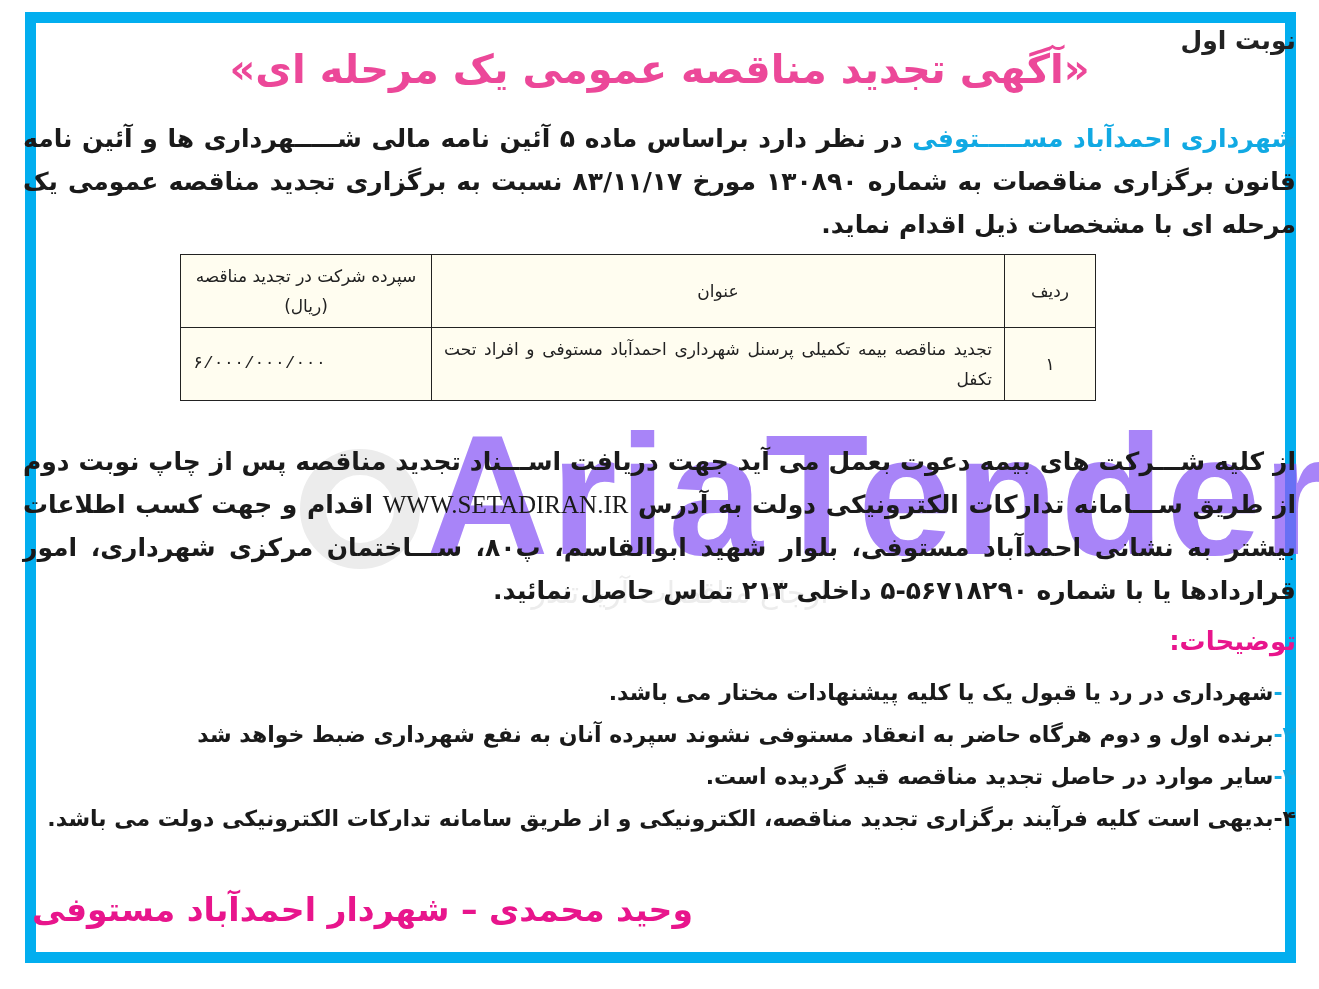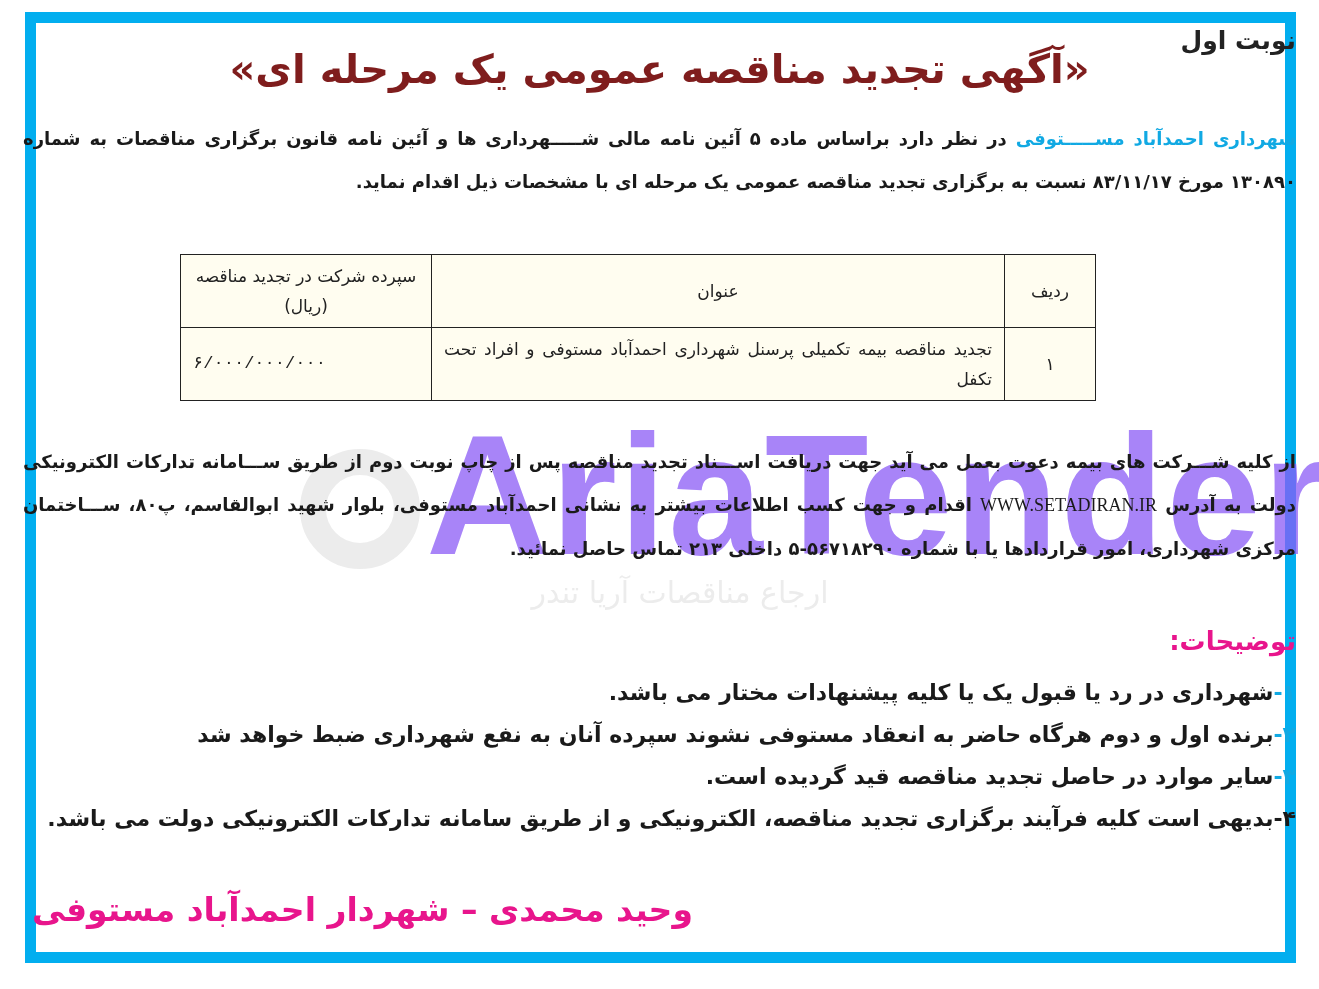--- a/index.html
+++ b/index.html
@@ -22,24 +22,24 @@
   .watermark-sub {
     position: absolute; left: 330px; top: 575px; width: 700px; color: #ececec;
     font-size: 30px; direction: rtl; text-align: center; z-index: 0; white-space: nowrap;
   }
   .content { position: absolute; inset: 0; direction: rtl; z-index: 1; color: #1a1a1a; }
   .round-label {
     position: absolute; right: 23px; top: 26px; font-size: 25px; font-weight: bold; color: #222;
   }
   .title {
     position: absolute; left: 0; right: 0; top: 46px; text-align: center;
-    font-size: 40px; font-weight: bold; color: #7f1d1d; letter-spacing: -0.5px;
+    font-size: 40px; font-weight: bold; color: #ec4899; letter-spacing: -0.5px;
   }
   .para {
-    position: absolute; right: 23px; left: 23px; font-size: 18px; font-weight: bold;
+    position: absolute; right: 23px; left: 23px; font-size: 25px; font-weight: bold;
     line-height: 43px; text-align: justify; text-align-last: right;
   }
   .intro { top: 117px; }
   .highlight { color: #11a9e3; }
   table.tender {
     position: absolute; top: 254px; left: 180px; width: 916px; border-collapse: collapse;
     background: #fffdf0; font-size: 17px; font-weight: normal; direction: rtl;
   }
   table.tender td, table.tender th {
     border: 1.5px solid #222; padding: 6px 12px; vertical-align: middle; font-weight: normal;

